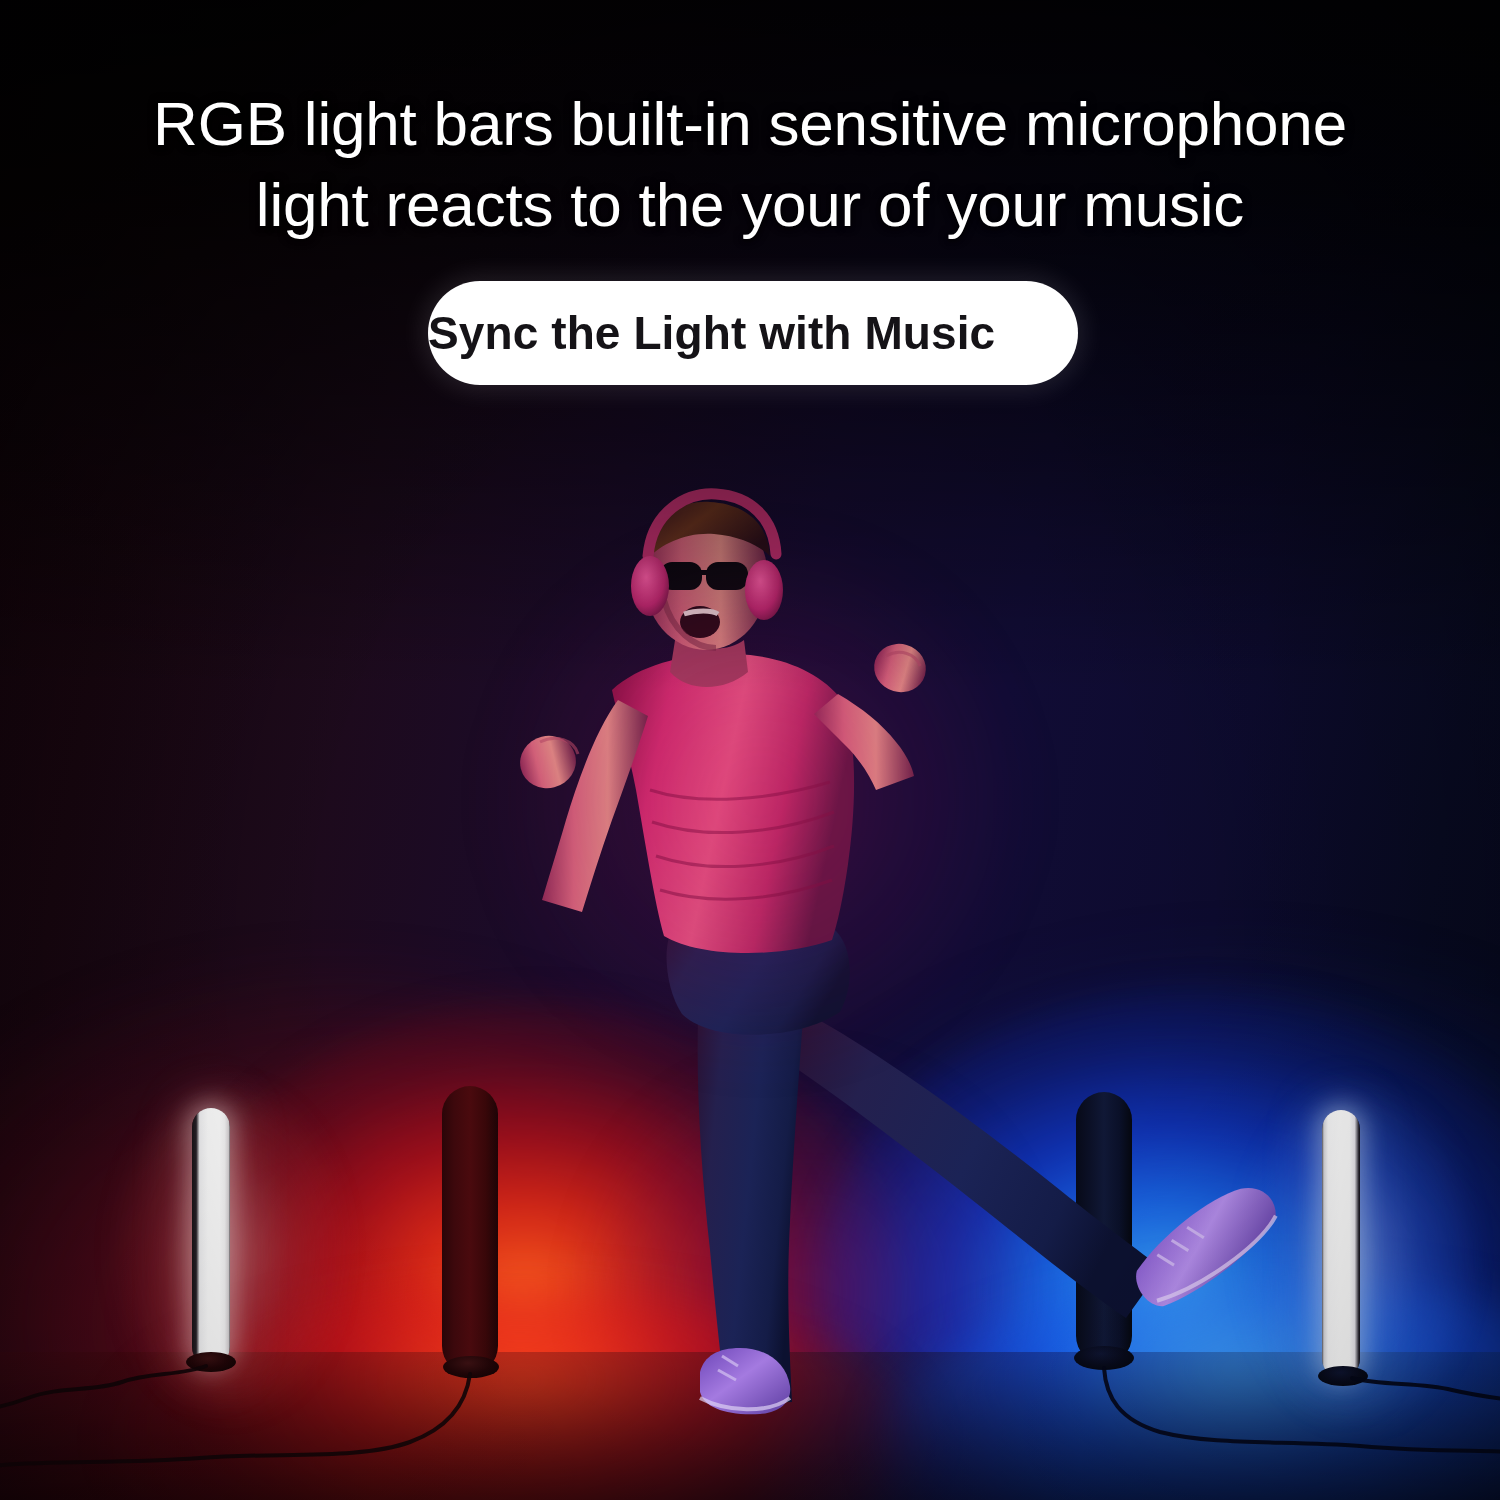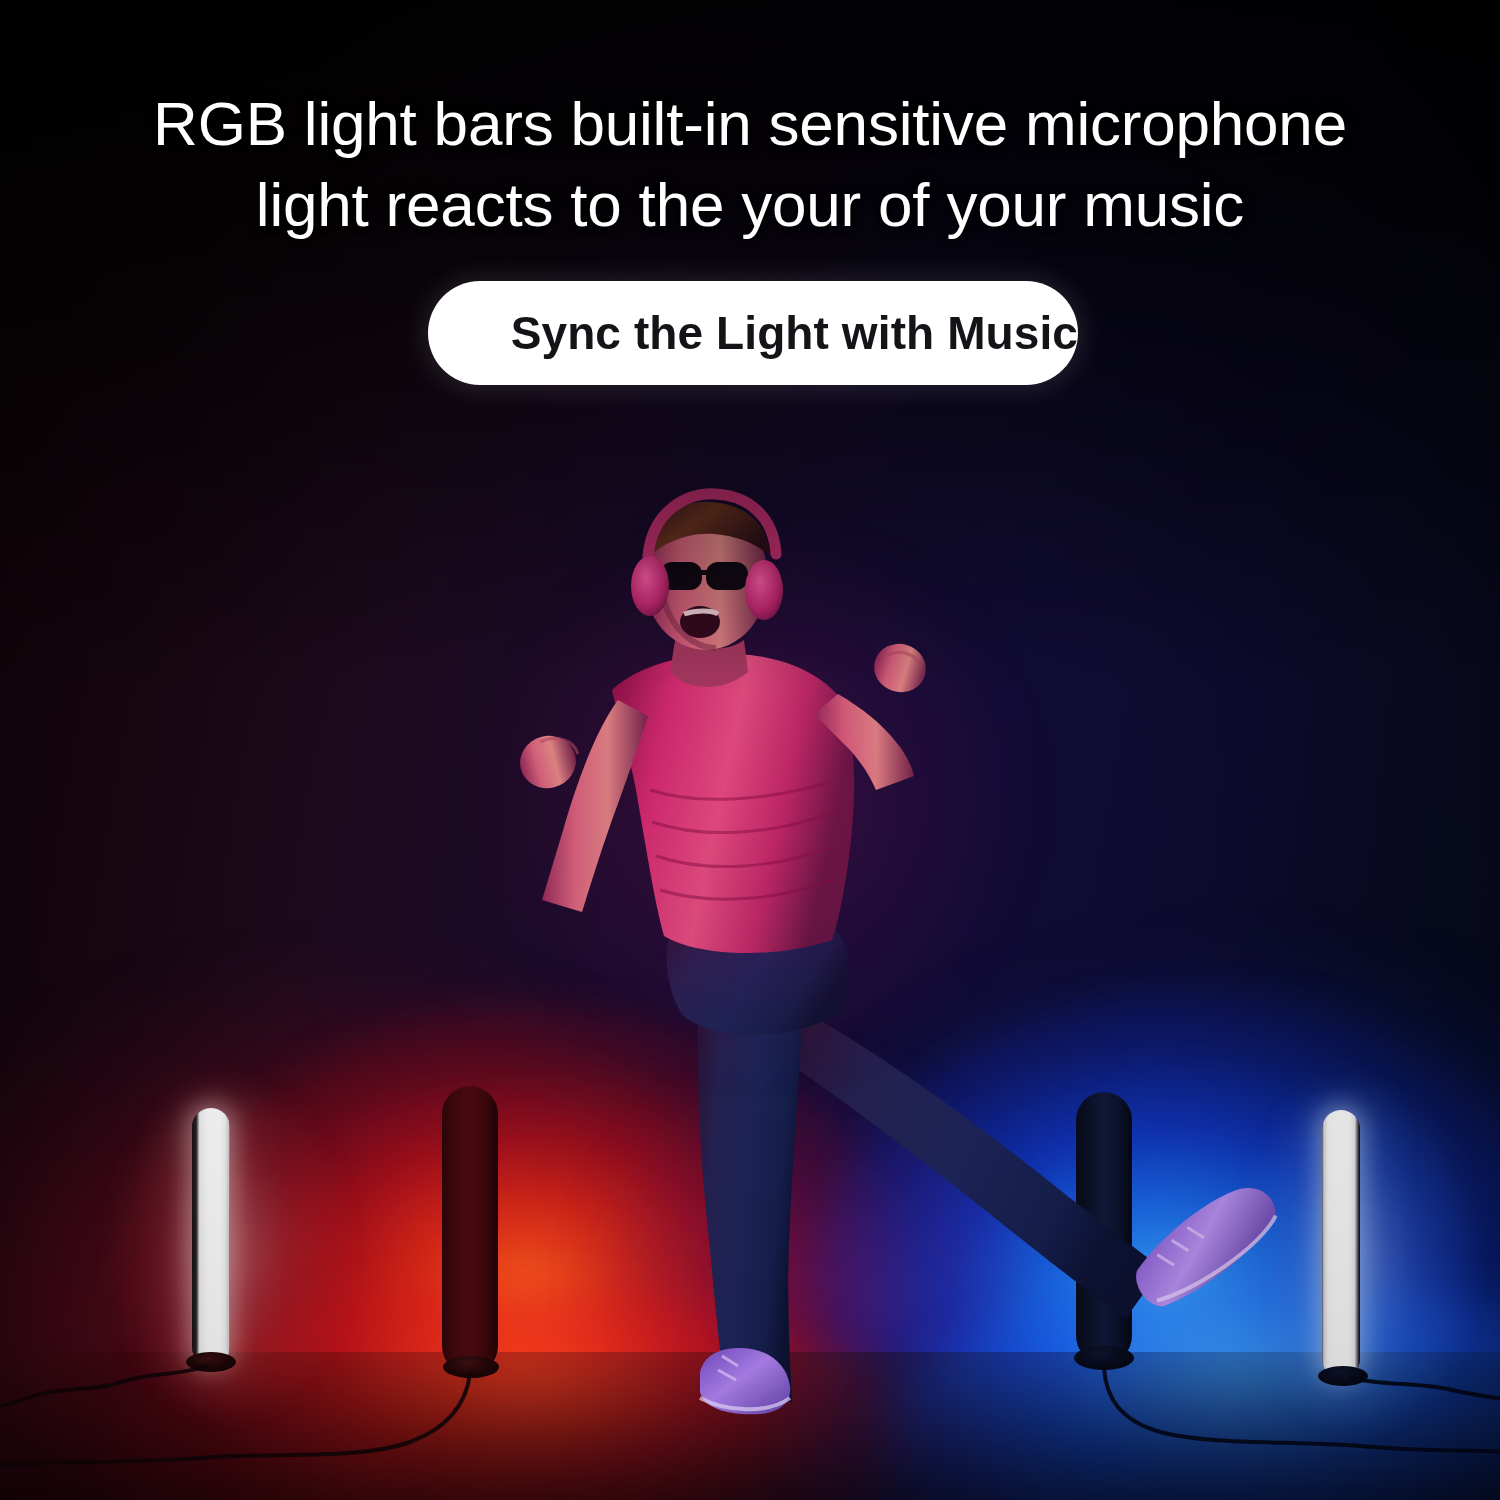--- a/index.html
+++ b/index.html
@@ -328,21 +328,21 @@
   .badge {
     position: absolute;
     left: 428px;
     top: 281px;
     width: 650px;
     height: 104px;
     background: #ffffff;
     border-radius: 999px;
     display: flex;
     align-items: center;
-    justify-content: flex-end;
+    justify-content: flex-start;
     box-shadow: 0 0 24px 6px rgba(255,255,255,0.10);
   }
   .badge-text {
     color: #151317;
     font-family: "Liberation Sans", sans-serif;
     font-size: 46px;
     font-weight: 700;
     letter-spacing: 0.1px;
     white-space: nowrap;
   }

